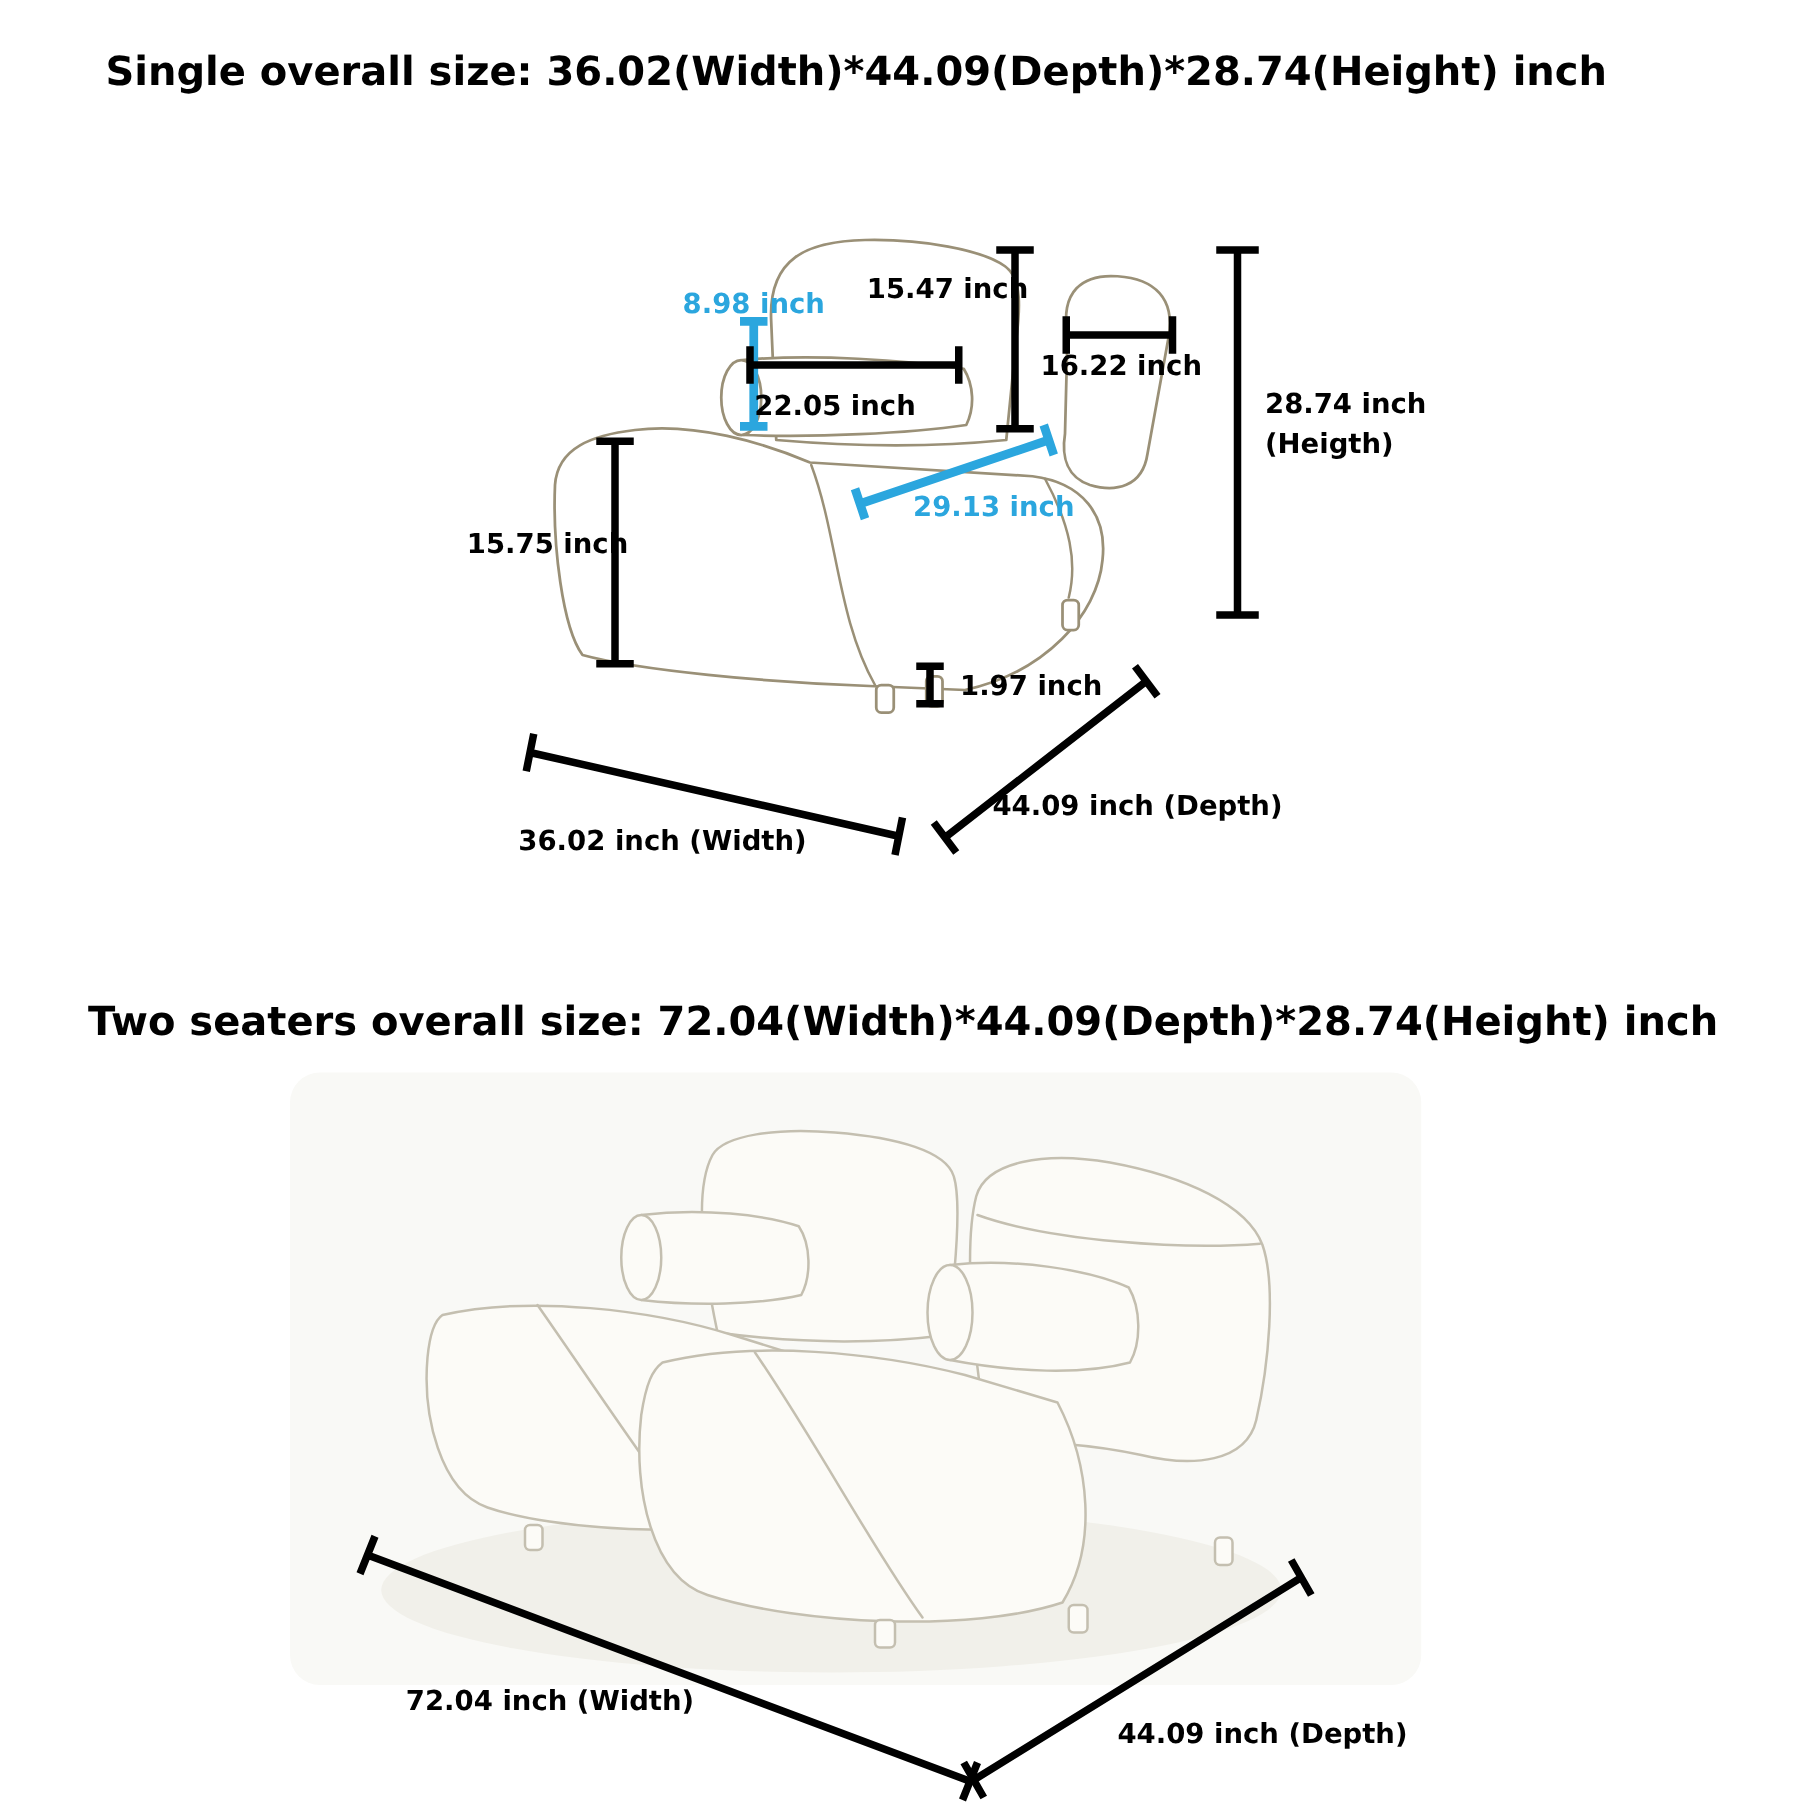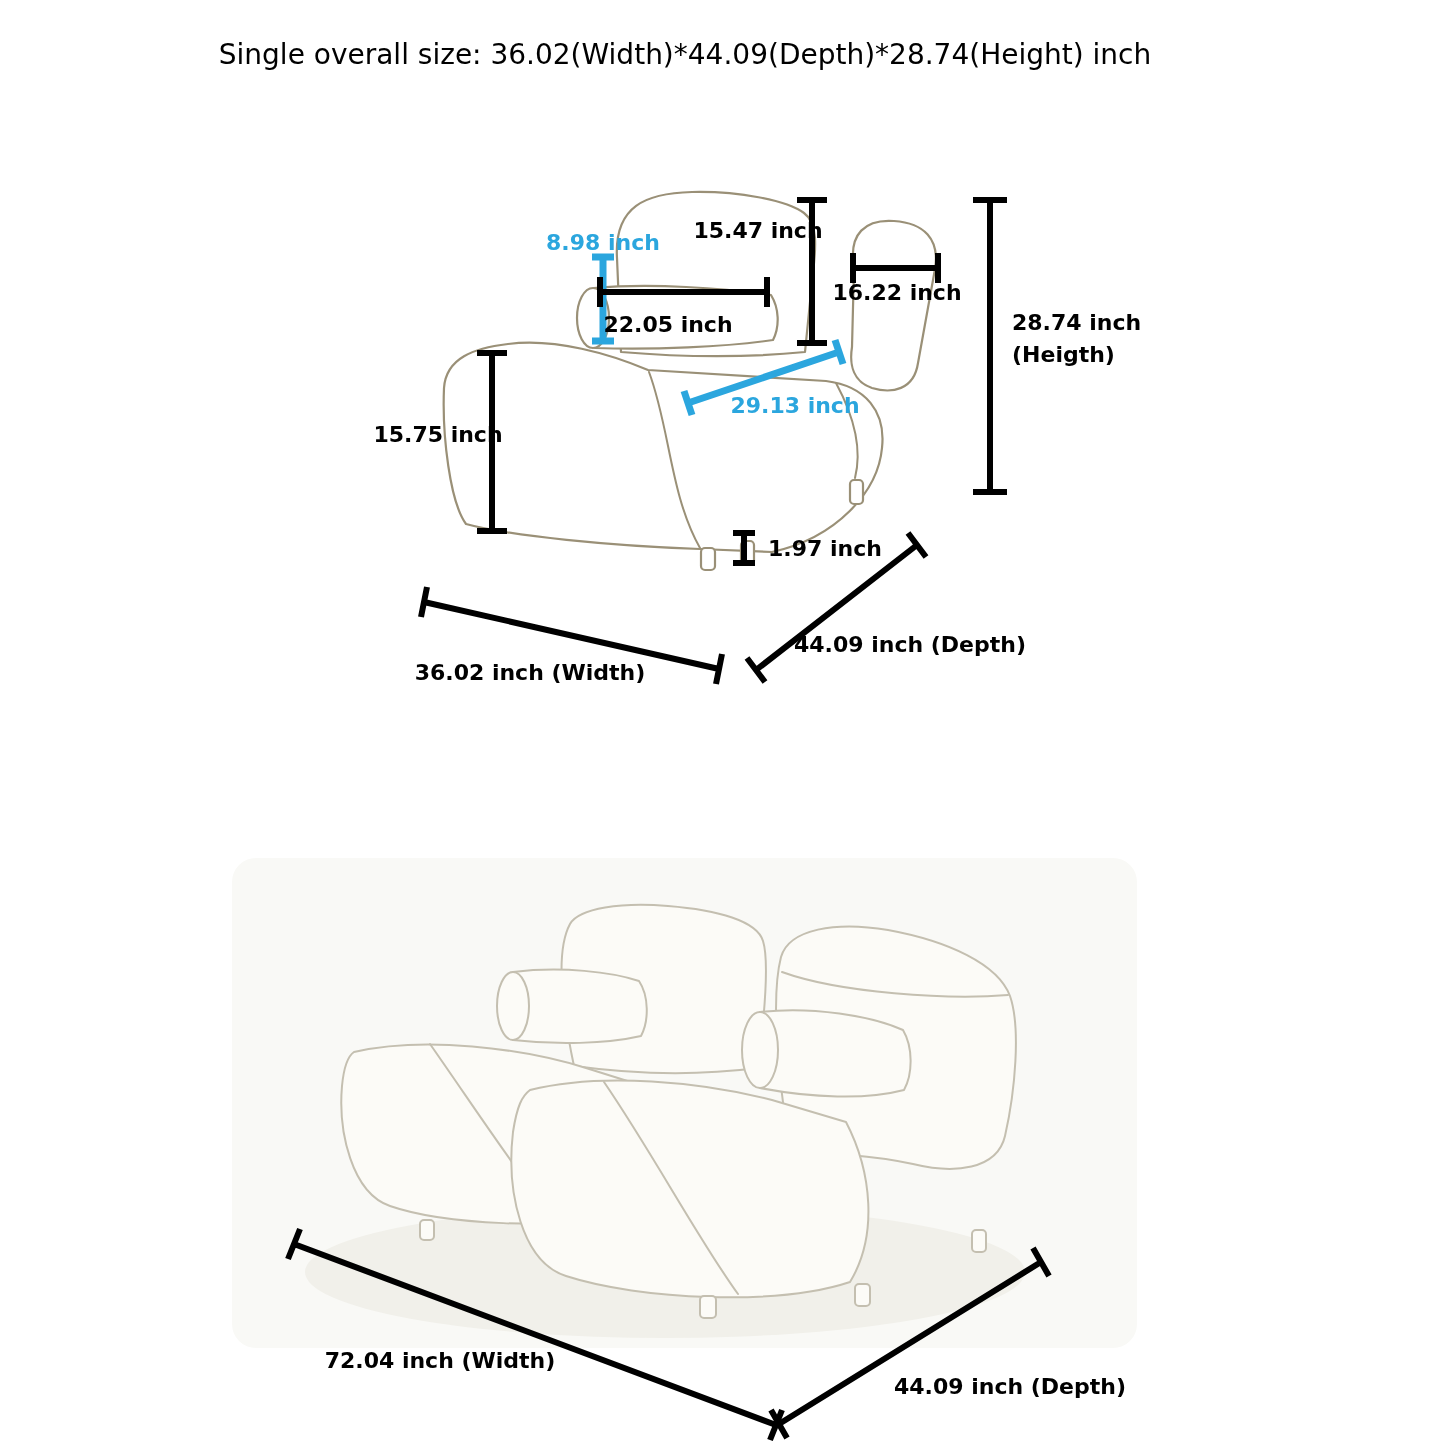--- a/index.html
+++ b/index.html
@@ -3,21 +3,21 @@
 <meta charset="utf-8">
 <style>
   * { margin:0; padding:0; box-sizing:border-box; }
   html,body { background:#fff; }
   body { font-family:"DejaVu Sans", sans-serif; }
   .sheet {
     position:relative; width:1445px; height:1445px;
     background: var(--background,#ffffff); overflow:hidden;
   }
   .title {
-    position:absolute; font-weight:normal; font-size:28px;
+    position:absolute; font-weight:bold; font-size:32px;
     color: var(--text,#000); text-align:center; white-space:nowrap;
   }
   .title-single { top:38px; left:0; width:1370px; }
   .title-double { top:798px; left:0; width:1445px; }
   svg.diagram { position:absolute; left:0; top:0; }
   .dim       { stroke: var(--dim-line,#000); stroke-width:6; fill:none; stroke-linecap:butt; }
   .dim-blue  { stroke: var(--accent-blue,#2ba6de); stroke-width:7; fill:none; stroke-linecap:butt; }
   .sk-s      { fill:#ffffff; stroke: var(--sketch-single,#9a9077); stroke-width:2.2; stroke-linejoin:round; }
   .sk-s-line { fill:none;   stroke: var(--sketch-single,#9a9077); stroke-width:2; stroke-linecap:round; }
   .sk-d      { fill:#fcfbf7; stroke: var(--sketch-double,#c4bfb0); stroke-width:2; stroke-linejoin:round; }
@@ -26,20 +26,21 @@
   .shadow { fill:#f1f0ea; }
   .dim-label { font-family:"DejaVu Sans", sans-serif; font-weight:bold; font-size:22px; fill: var(--text,#000); }
   .dim-label.blue { fill: var(--accent-blue,#2ba6de); }
 </style>
 </head>
 <body>
 
 <div class="sheet">
 
   <div class="title title-single">Single overall size: 36.02(Width)*44.09(Depth)*28.74(Height) inch</div>
+  <div class="title title-double">Two seaters overall size: 72.04(Width)*44.09(Depth)*28.74(Height) inch</div>
 
   <svg class="diagram" width="1445" height="1445" viewBox="0 0 1445 1445">
 
     <g>
 
       <path class="sk-s" d="M621,352 L617,258 C614,206 646,193 692,192 C738,191 786,200 804,213 C818,223 816,248 813,272 L805,352 C745,358 680,357 621,352 Z"></path>
 
       <path class="sk-s" d="M854,268 C848,233 866,219 894,221 C924,223 940,239 935,269 L918,363 C914,390 892,394 872,388 C854,382 849,366 852,347 Z"></path>
 
       <path class="sk-s" d="M508,344 C556,338 610,354 648,370 L826,381 C866,386 886,412 882,448 C878,492 836,538 772,552 L700,549 C612,546 510,536 466,524 C450,502 442,436 444,388 C446,358 474,348 508,344 Z"></path>

